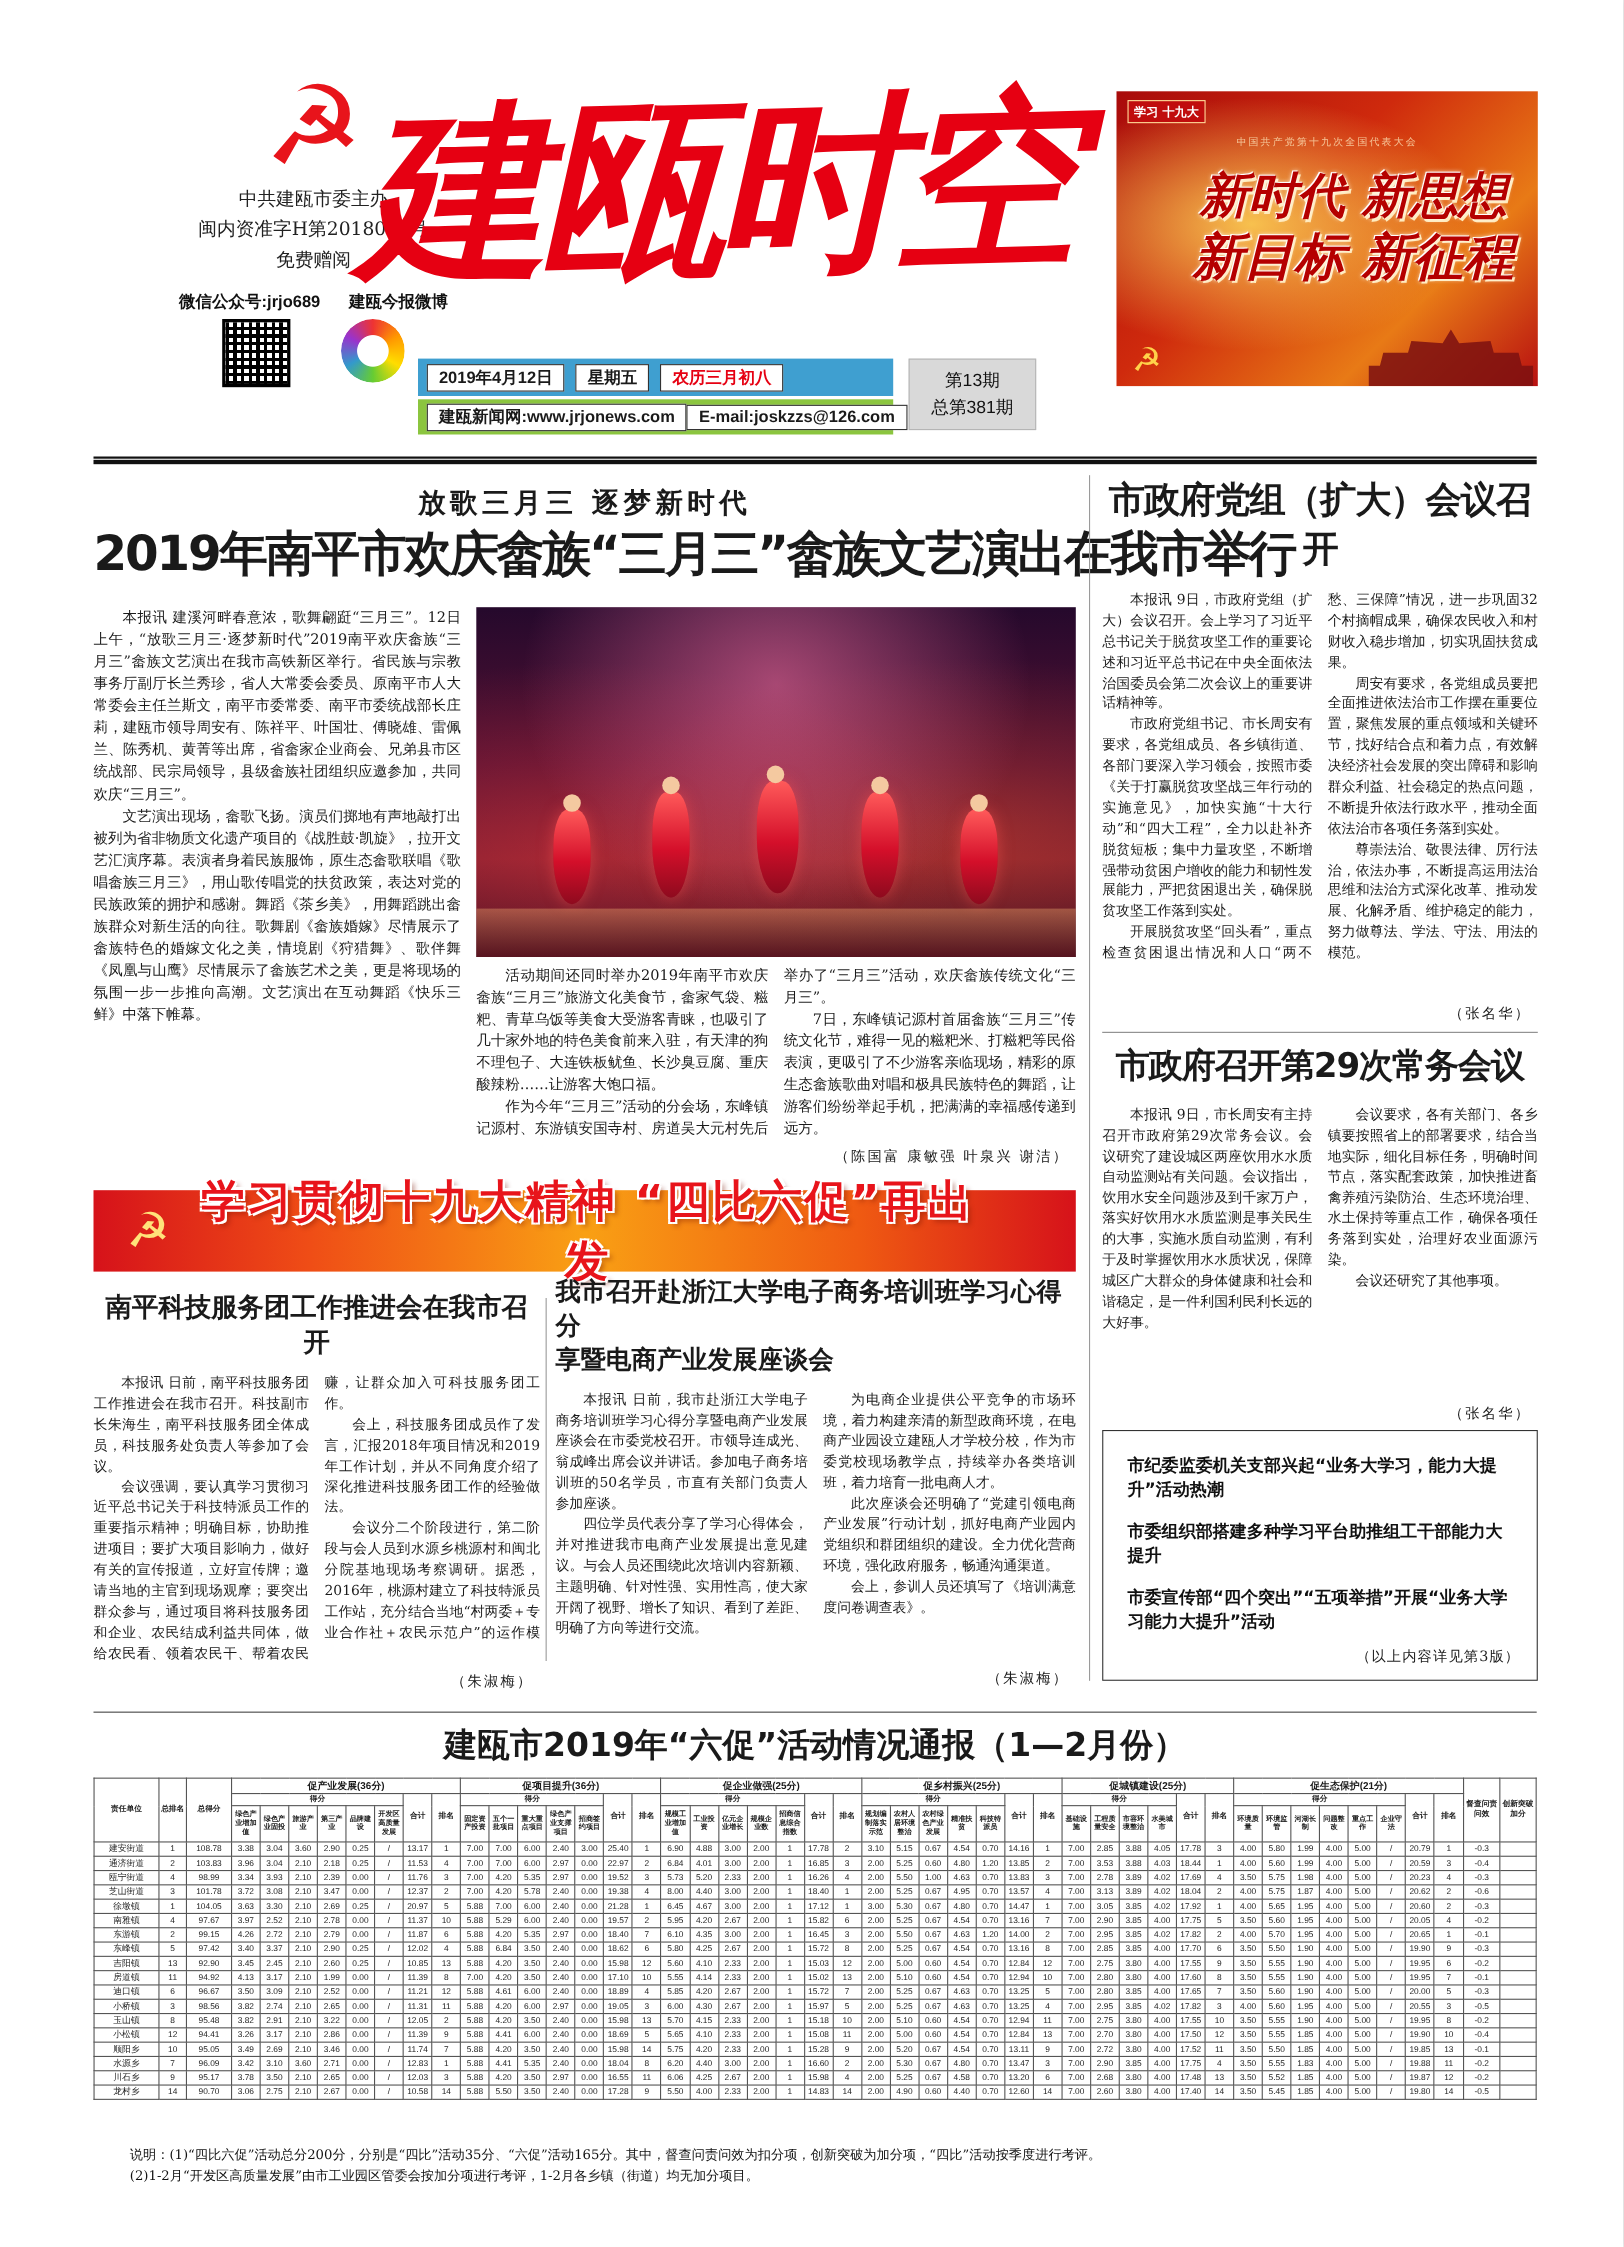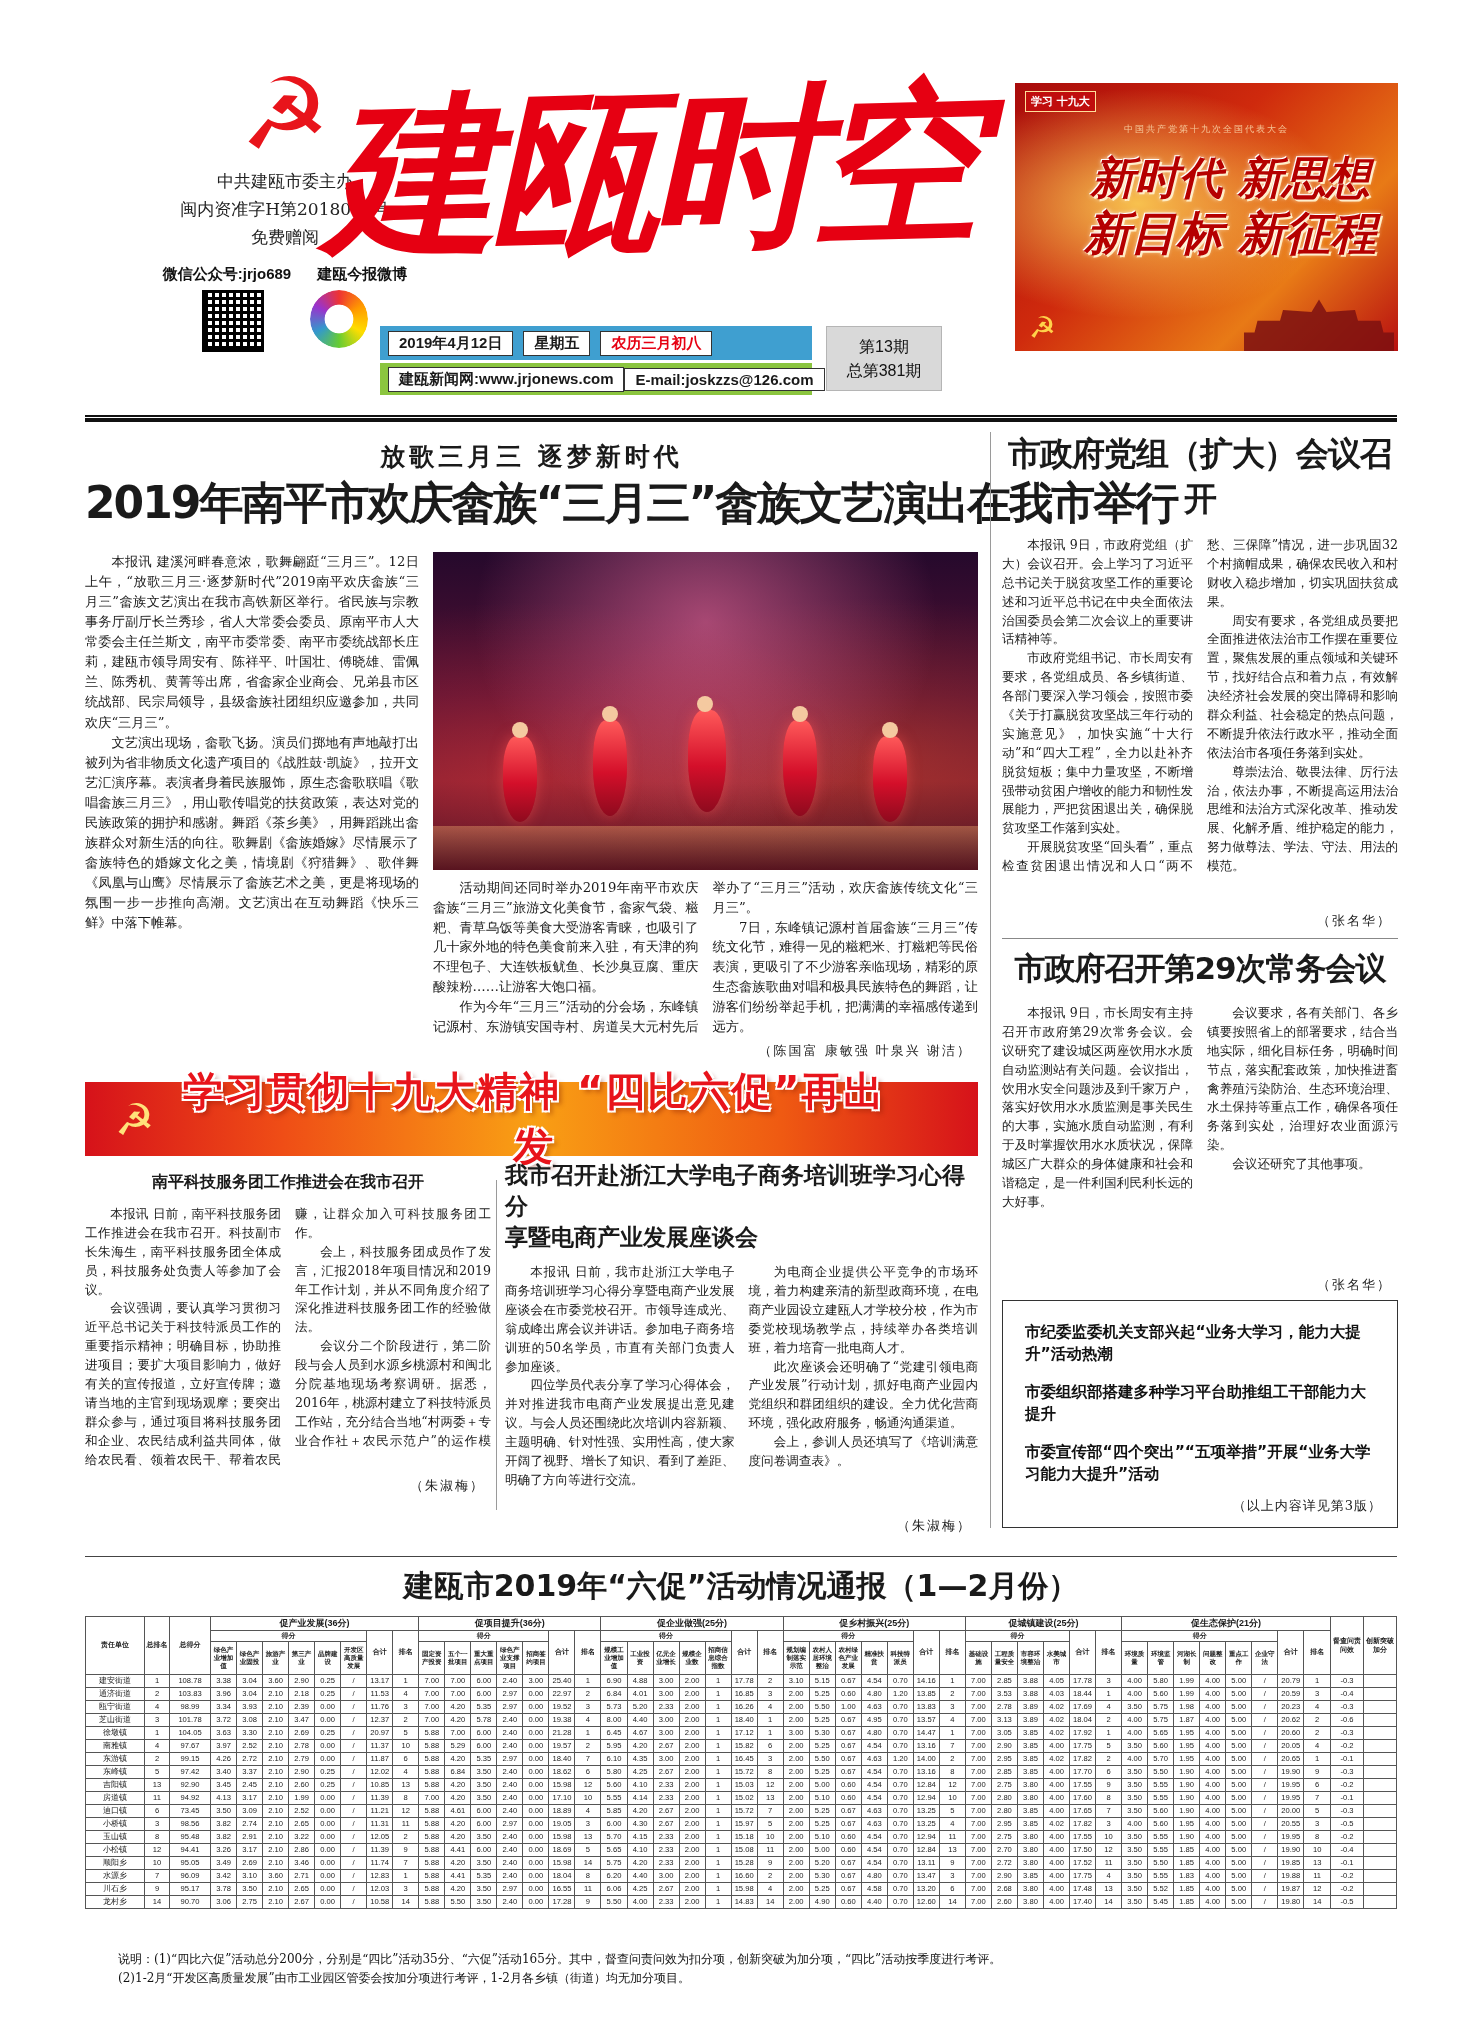--- a/index.html
+++ b/index.html
@@ -75,21 +75,21 @@
   
   #banner2{left:85px;top:1082px;width:893px;height:74px;display:flex;align-items:center;
            background:linear-gradient(90deg,#d6121a 0%,#ef4d16 22%,#f9a014 50%,#ef5a12 78%,#d6121a 100%);}
   #banner2 .b2emblem{font-size:44px;color:#ffe27a;margin:0 26px 0 30px;font-family:"DejaVu Sans",sans-serif;}
   #banner2 .b2text{flex:1;text-align:center;margin-right:90px;font-family:"DejaVu Sans",sans-serif;font-weight:900;
         font-size:40px;color:#e8141b;letter-spacing:2px;
         text-shadow:2px 2px 0 #fff,-2px -2px 0 #fff,2px -2px 0 #fff,-2px 2px 0 #fff,4px 4px 5px rgba(120,20,0,.45);}
   
   .art-head{font-family:"DejaVu Sans",sans-serif;font-weight:900;text-align:center;}
   #tech{left:85px;top:1172px;width:406px;}
-  #tech .art-head{font-size:16px;margin-bottom:12px;}
+  #tech .art-head{font-size:24px;margin-bottom:12px;}
   #ecom{left:505px;top:1160px;width:473px;}
   #ecom .art-head{text-align:left;font-size:23px;line-height:1.35;margin-bottom:10px;}
   .body2{column-count:2;column-gap:14px;font-size:12.6px;line-height:1.5;text-align:justify;overflow:hidden;}
   #tech .body2{height:268px;}
   #ecom .body2{height:250px;}
   
   #r1{left:1002px;top:432px;width:396px;}
   #r1 .art-head{font-size:33px;letter-spacing:-1px;}
   .subhead{text-align:center;font-family:"DejaVu Sans",sans-serif;font-size:18.5px;margin-top:10px;color:#222;}
   #r1 .body2{margin-top:14px;height:372px;}
@@ -830,21 +830,21 @@
             <td class="num">5.00</td>
             <td class="num">/</td>
             <td class="num">19.95</td>
             <td class="num">7</td>
             <td class="num">-0.1</td>
             <td class="num"></td>
           </tr>
           <tr>
             <td class="nm">迪口镇</td>
             <td class="num">6</td>
-            <td class="num">73.45</td>
+            <td class="num">96.67</td>
             <td class="num">3.50</td>
             <td class="num">3.09</td>
             <td class="num">2.10</td>
             <td class="num">2.52</td>
             <td class="num">0.00</td>
             <td class="num">/</td>
             <td class="num">11.21</td>
             <td class="num">12</td>
             <td class="num">5.88</td>
             <td class="num">4.61</td>

